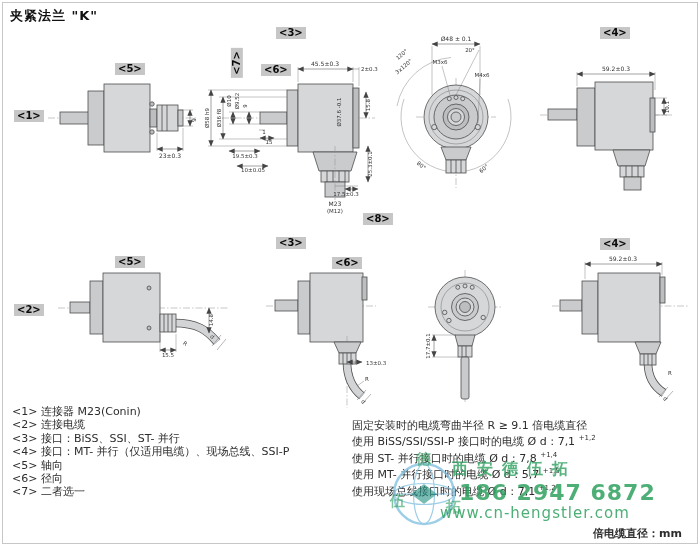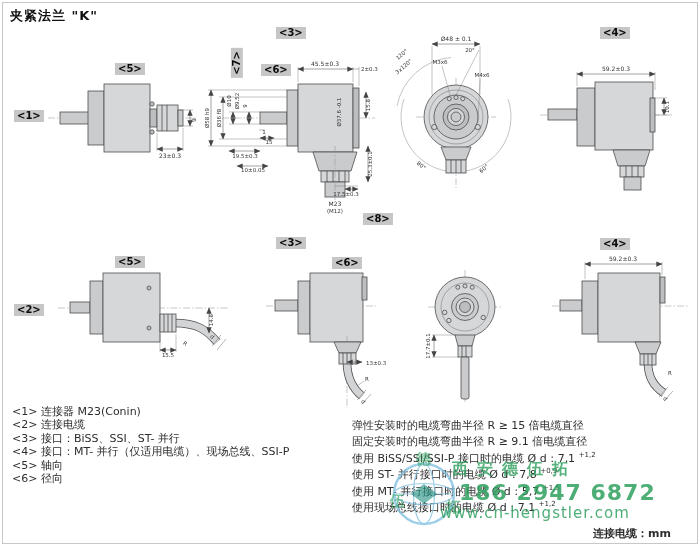--- a/index.html
+++ b/index.html
@@ -301,32 +301,32 @@
   <div class="tag" style="left:332px;top:257px;">&lt;6&gt;</div>
   <div class="tag" style="left:600px;top:238px;">&lt;4&gt;</div>
 
   <div class="legend">
     <div>&lt;1&gt; 连接器 M23(Conin)</div>
     <div>&lt;2&gt; 连接电缆</div>
     <div>&lt;3&gt; 接口：BiSS、SSI、ST- 并行</div>
     <div>&lt;4&gt; 接口：MT- 并行（仅适用电缆）、现场总线、SSI-P</div>
     <div>&lt;5&gt; 轴向</div>
     <div>&lt;6&gt; 径向</div>
+    <div>&lt;7&gt; 二者选一</div>
   </div>
 
   <div class="notes">
-    <div><span>弹性安装时的电缆弯曲半径 R ≥ 15 倍电缆直径</span><sup></sup></div>
     <div><span>固定安装时的电缆弯曲半径 R ≥ 9.1 倍电缆直径</span><sup></sup></div>
     <div><span>使用 BiSS/SSI/SSI-P 接口时的电缆 Ø d：7,1</span> <sup>+1,2</sup></div>
-    <div><span>使用 ST- 并行接口时的电缆 Ø d：7,8</span> <sup>+0,9</sup></div>
+    <div><span>使用 ST- 并行接口时的电缆 Ø d：7,8</span> <sup>+1,4</sup></div>
     <div><span>使用 MT- 并行接口时的电缆 Ø d：5,7</span> <sup>+1,5</sup></div>
     <div><span>使用现场总线接口时的电缆 Ø d：7,1</span> <sup>+1,2</sup></div>
   </div>
 
-  <div class="unit">连接电缆：mm</div>
+  <div class="unit">倍电缆直径：mm</div>
 
   <svg class="wm-globe" width="72" height="72" viewBox="0 0 72 72">
     <circle cx="36" cy="36" r="30" stroke="#85c2e2" stroke-width="2.5" fill="none"></circle>
     <ellipse cx="36" cy="36" rx="30" ry="10.5" stroke="#85c2e2" stroke-width="1.2" fill="none"></ellipse>
     <ellipse cx="36" cy="36" rx="10.5" ry="30" stroke="#85c2e2" stroke-width="1.2" fill="none"></ellipse>
     <line x1="6" y1="36" x2="66" y2="36" stroke="#85c2e2" stroke-width="1.2"></line>
     <polygon points="36,26 49,36 36,46 23,36" fill="#1d8f80" opacity=".75"></polygon>
   </svg>
   <div class="wm wm-stamp" style="left:416px;top:450px;">德</div>
   <div class="wm wm-stamp" style="left:390px;top:492px;">伍</div>

